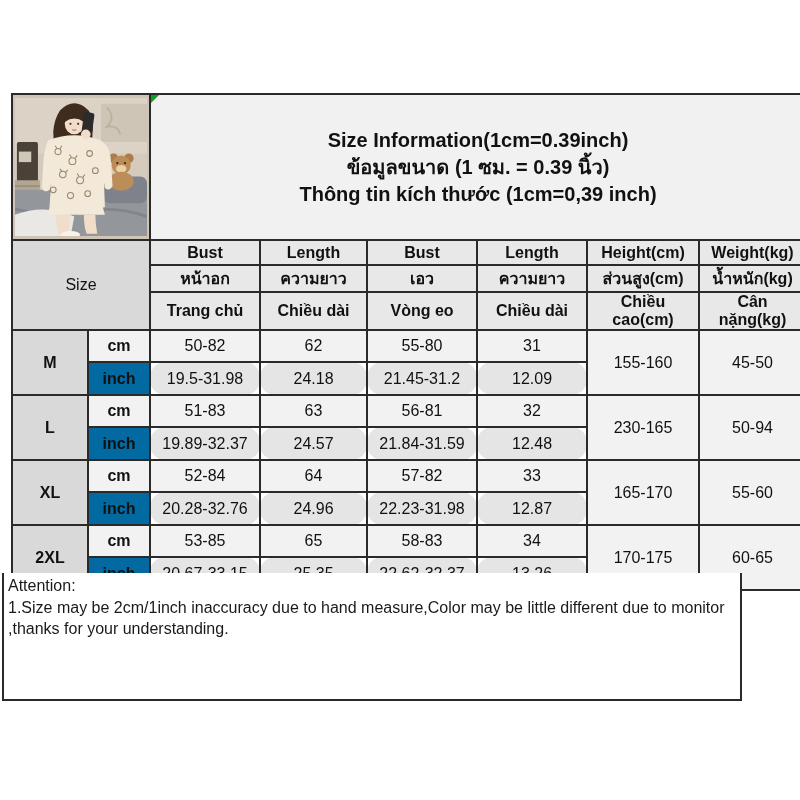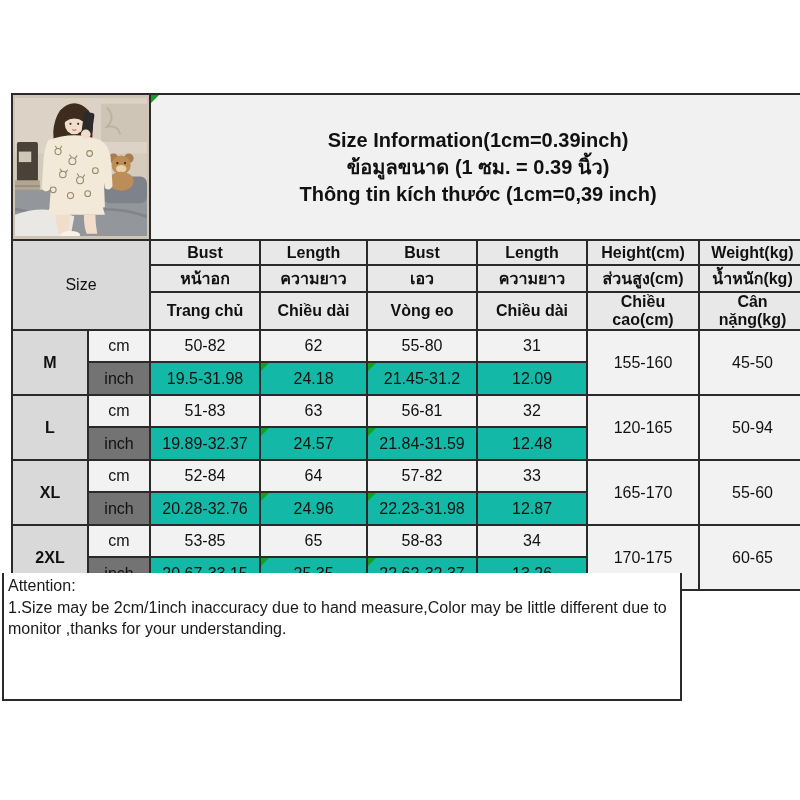--- a/index.html
+++ b/index.html
@@ -21,37 +21,37 @@
   }
   td.photo-cell { padding: 0; background: #cfc5b6; }
   td.photo-cell svg { display: block; width: 100%; height: 100%; }
 
   td.title-cell { background: #f1f1f1; }
   .title-line { font-weight: bold; font-size: 20px; line-height: 27px; margin: 0; }
 
   td.size-big { background: #d9d9d9; font-weight: normal; font-size: 30px; }
   td.hdr { background: #e8e8e8; font-weight: bold; font-size: 16px; margin-top: 33px; }
   td.size-label { background: #d9d9d9; font-weight: bold; font-size: 18px; }
-  td.unit { background: #f2f2f2; font-weight: normal; }
-  tr.inch-row td.unit { background: #737373; margin-top: 9px; }
+  td.unit { background: #f2f2f2; font-weight: bold; }
+  tr.inch-row td.unit { background: #0369a1; margin-top: 9px; }
   td.val-cm { background: #f2f2f2; }
-  td.val-in { background: #14b8a6; }
+  td.val-in { background: #e5e5e5; border-radius: 15px; }
   td.hw { background: #f2f2f2; margin-top: 8px; }
 
   
   .gt::before {
     content: ""; position: absolute; top: 0; left: 0;
     width: 0; height: 0;
     border-style: solid; border-width: 8px 8px 0 0;
     border-color: #0ea31e transparent transparent transparent;
   }
 
   .attention-box {
     position: absolute; left: 2px; top: 573px;
-    width: 680px; height: 128px;
+    width: 740px; height: 128px;
     border: 2px solid #2a2a2a; border-top: none;
     background: #fff;
     padding: 2px 4px;
   }
   .attention-box p { margin: 0; font-size: 16px; line-height: 21.5px; color: #1a1a1a; }
 </style>
 </head>
 <body>
 
 <div class="canvas">
@@ -171,21 +171,21 @@
       <td class="val-in">12.09</td>
     </tr>
 
     <tr style="height:32px" class="cm-row">
       <td class="size-label" rowspan="2">L</td>
       <td class="unit">cm</td>
       <td class="val-cm">51-83</td>
       <td class="val-cm">63</td>
       <td class="val-cm">56-81</td>
       <td class="val-cm">32</td>
-      <td class="hw" rowspan="2">120-165</td>
+      <td class="hw" rowspan="2">230-165</td>
       <td class="hw" rowspan="2">50-94</td>
     </tr>
     <tr style="height:33px" class="inch-row">
       <td class="unit">inch</td>
       <td class="val-in">19.89-32.37</td>
       <td class="val-in gt">24.57</td>
       <td class="val-in gt">21.84-31.59</td>
       <td class="val-in">12.48</td>
     </tr>
 

